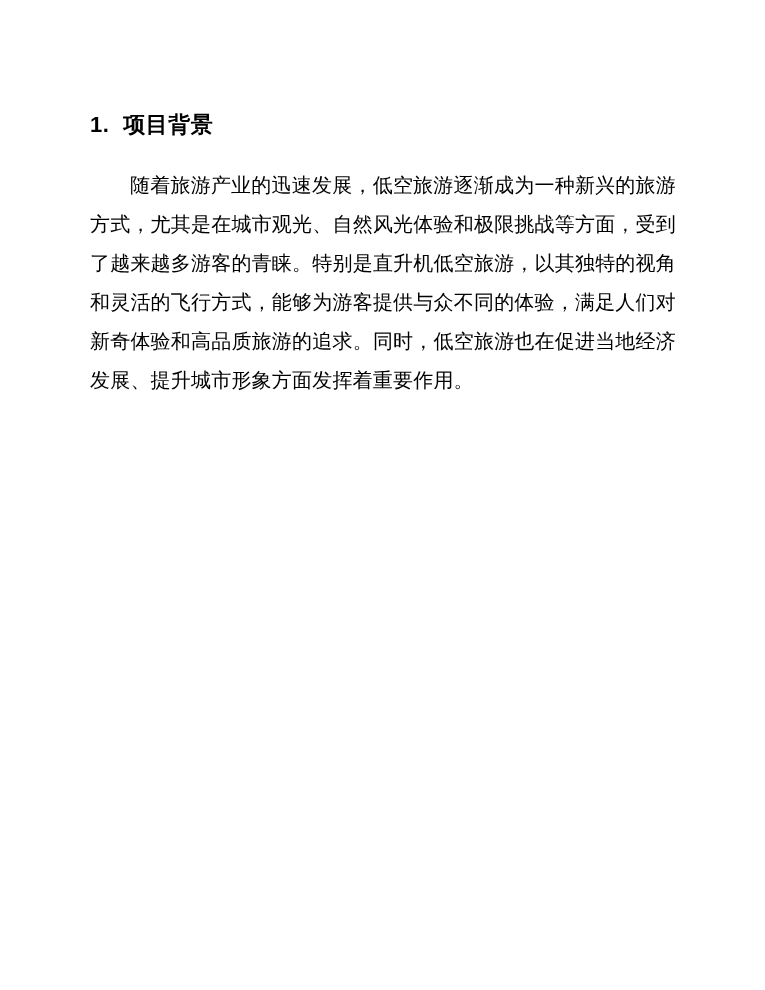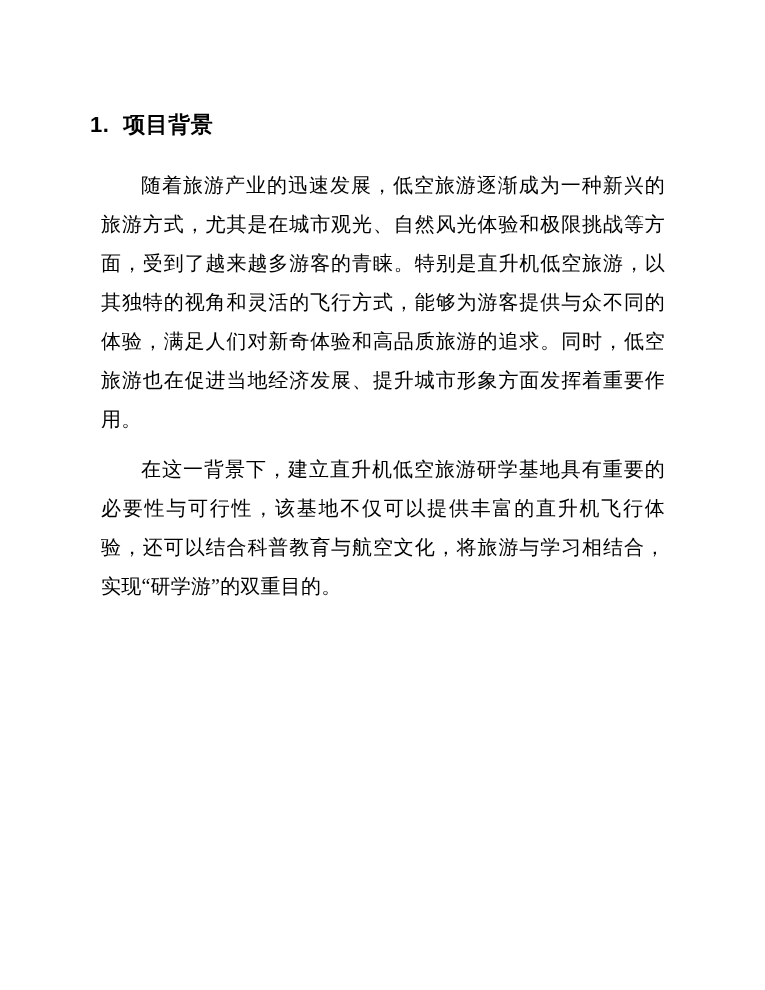--- a/index.html
+++ b/index.html
@@ -33,21 +33,21 @@
     font-weight: 700;
     font-size: 22px;
     line-height: 26px;
     color: #000000;
     letter-spacing: 0.5px;
   }
   .heading .heading-number {
     margin-right: 14px;
   }
   .para {
-    margin: 11px;
+    margin: 0;
     font-size: 20px;
     line-height: 39px;
     text-align: justify;
     text-indent: 2em;
     color: #000000;
     word-break: break-all;
     letter-spacing: 0.2px;
   }
 </style>
 </head>
@@ -55,18 +55,17 @@
 
 <div class="page">
   <div class="content">
 
     <h1 class="heading">
       <span class="heading-number">1.</span><span class="heading-text">项目背景</span>
     </h1>
 
     <p class="para">随着旅游产业的迅速发展，低空旅游逐渐成为一种新兴的旅游方式，尤其是在城市观光、自然风光体验和极限挑战等方面，受到了越来越多游客的青睐。特别是直升机低空旅游，以其独特的视角和灵活的飞行方式，能够为游客提供与众不同的体验，满足人们对新奇体验和高品质旅游的追求。同时，低空旅游也在促进当地经济发展、提升城市形象方面发挥着重要作用。</p>
 
-    <p class="para">在这一背景下，建立直升机低空旅游研学基地具有重要的必要性与可行性，该基地不仅可以提供丰富的直升机飞行体验，还可以结合科普教育与航空文化，将旅游与学习相结合，实现“研学游”的双重目的。</p>
 
 
 
   </div>
 </div>
 
 </body></html>

